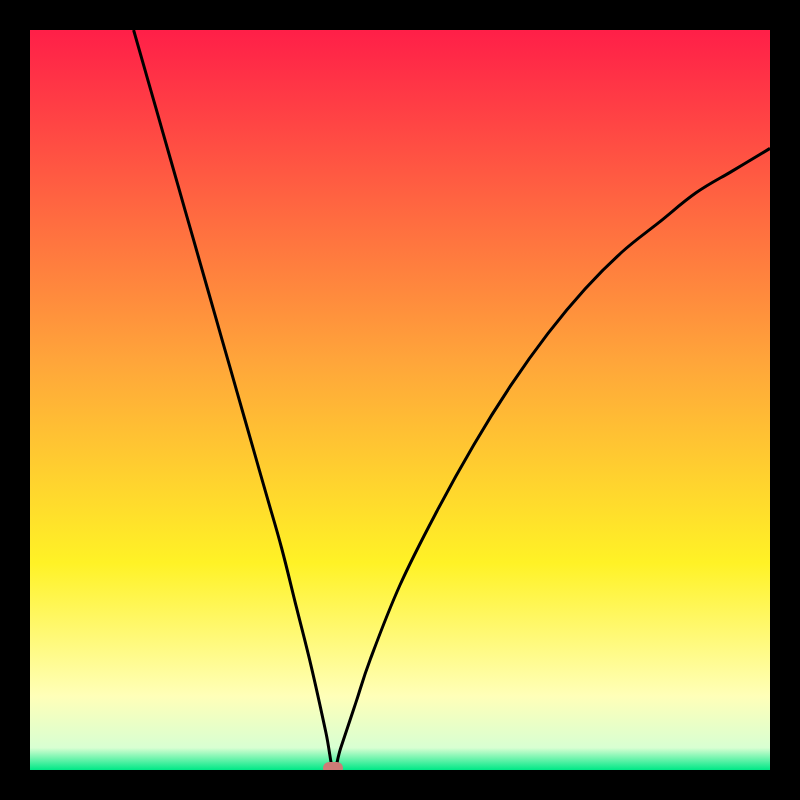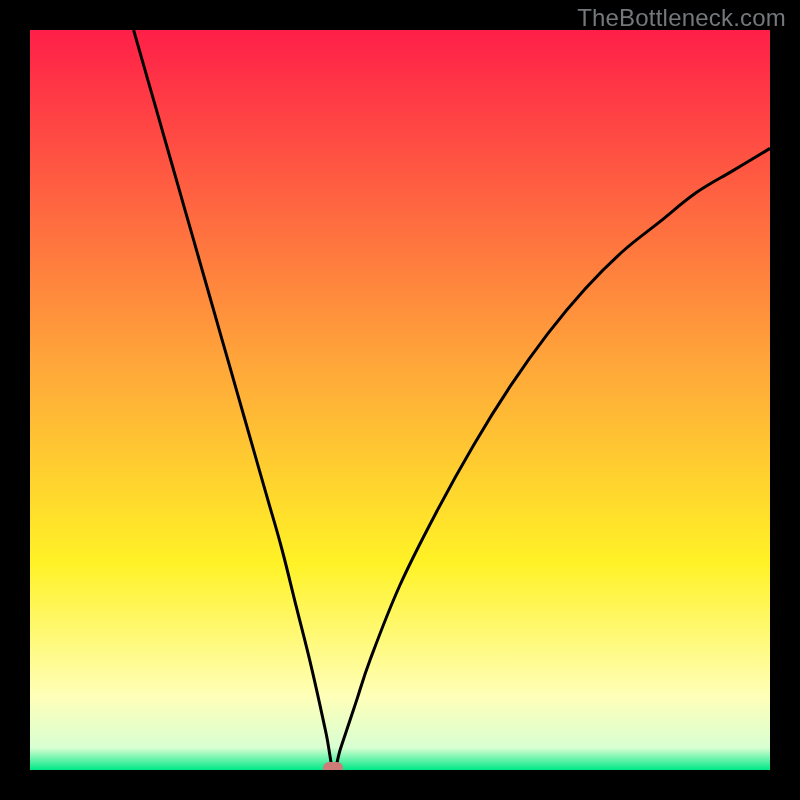--- a/index.html
+++ b/index.html
@@ -49,21 +49,20 @@
     height: 12px;
     border-radius: 6px;
     background: #cd7c77;
     z-index: 3;
   }
 </style>
 </head>
 <body>
 
 <div class="frame">
-  <div class="watermark">TheBottleneck.com</div>
 
   <div class="plot-area">
     <svg class="gradient" viewBox="0 0 740 740" preserveAspectRatio="none">
       <defs>
         <linearGradient id="bg-grad" x1="0" y1="0" x2="0" y2="1">
             <stop offset="0%" stop-color="#ff1f48"></stop>
             <stop offset="45%" stop-color="#ffa63a"></stop>
             <stop offset="72%" stop-color="#fff226"></stop>
             <stop offset="90%" stop-color="#ffffb8"></stop>
             <stop offset="97%" stop-color="#d8ffd2"></stop>

